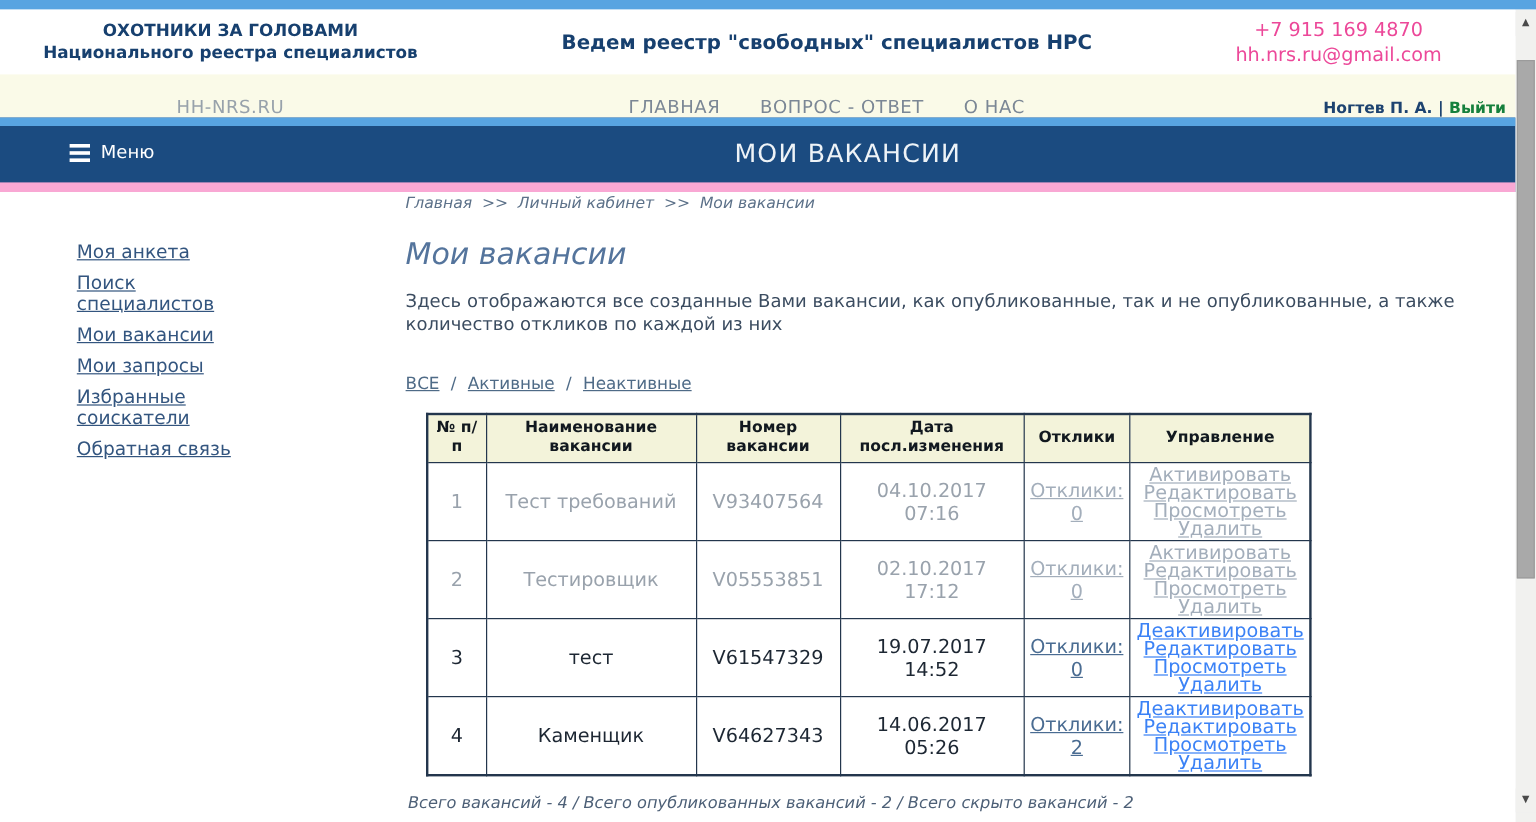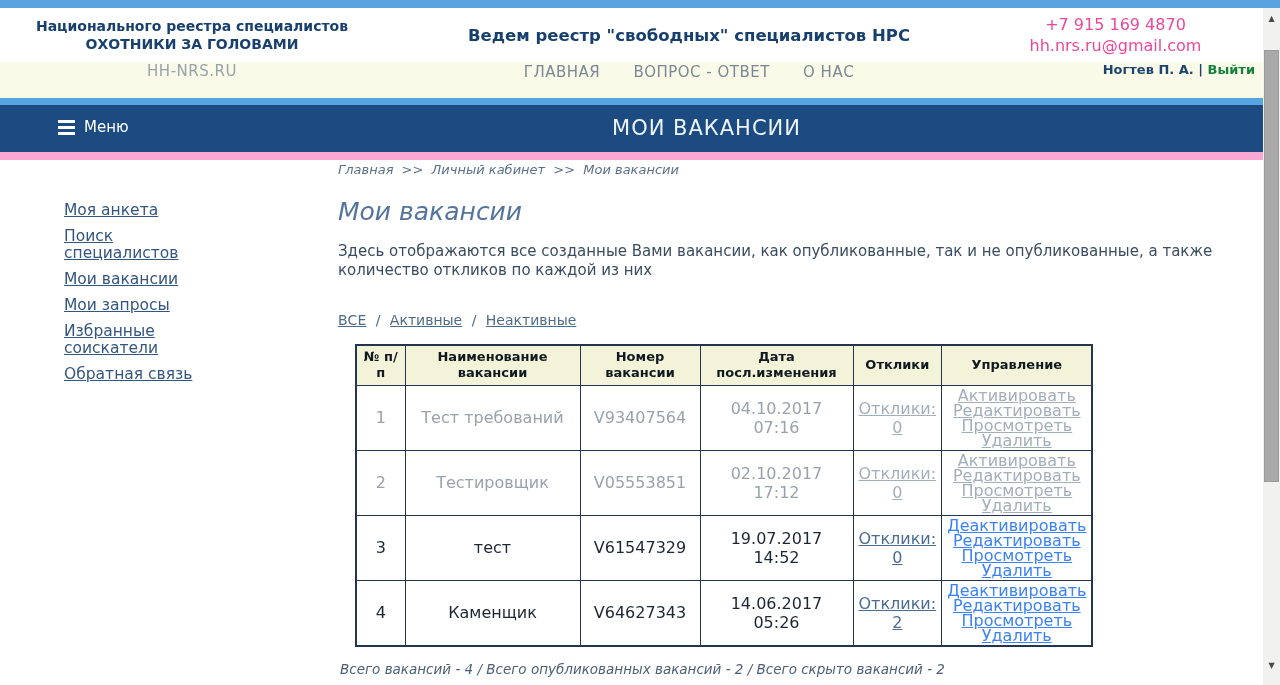--- a/index.html
+++ b/index.html
@@ -12,21 +12,21 @@
 
   
   .band-white { position:absolute; left:0; top:8px; width:1263px; height:54px; background:#fff;
                 display:flex; align-items:center; }
   .brand { width:370px; text-align:center; color:#17406f; font-weight:bold; font-size:14px; line-height:18px; padding-left:14px; }
   .slogan { flex:1; text-align:center; color:#17406f; font-weight:bold; font-size:16.5px; }
   .contact { width:255px; text-align:center; padding-right:40px; color:#ec4899; font-size:16px; line-height:21px; }
 
   
   .band-cream { position:absolute; left:0; top:62px; width:1263px; height:36px; background:#fafae8;
-                display:flex; align-items:flex-start; }
+                display:flex; align-items:flex-end; }
   .site-name { width:370px; text-align:center; color:#98a2ab; font-size:15px; letter-spacing:.5px; padding-left:14px; }
   .top-nav { flex:1; text-align:center; }
   .top-nav a { color:#7b8795; font-size:15px; letter-spacing:.5px; text-decoration:none; margin:0 14px; cursor:pointer; }
   .user-box { width:255px; text-align:right; padding-right:8px; color:#1d4370; font-size:13px; font-weight:bold; white-space:nowrap; }
   .user-box a { color:#15803d; text-decoration:none; cursor:pointer; }
 
   
   .menubar { position:absolute; left:0; top:98px; width:1263px; height:62px; background:#1b4b80;
              border-top:7px solid #58a4e1; border-bottom:8px solid #f9a8d4; }
   .menu-button { position:absolute; left:58px; top:13px; color:#fff; font-size:15px; display:flex; align-items:center; cursor:pointer; }
@@ -78,22 +78,22 @@
 </style>
 </head>
 <body>
 
 <div class="page">
 
   <div class="top-strip"></div>
 
   <div class="band-white">
     <div class="brand">
+      <div>ОХОТНИКИ ЗА ГОЛОВАМИ</div>
       <div>Национального реестра специалистов</div>
-      <div>ОХОТНИКИ ЗА ГОЛОВАМИ</div>
     </div>
     <div class="slogan">Ведем реестр "свободных" специалистов НРС</div>
     <div class="contact">
       <div>+7 915 169 4870</div>
       <div>hh.nrs.ru@gmail.com</div>
     </div>
   </div>
 
   <div class="band-cream">
     <div class="site-name">HH-NRS.RU</div>

